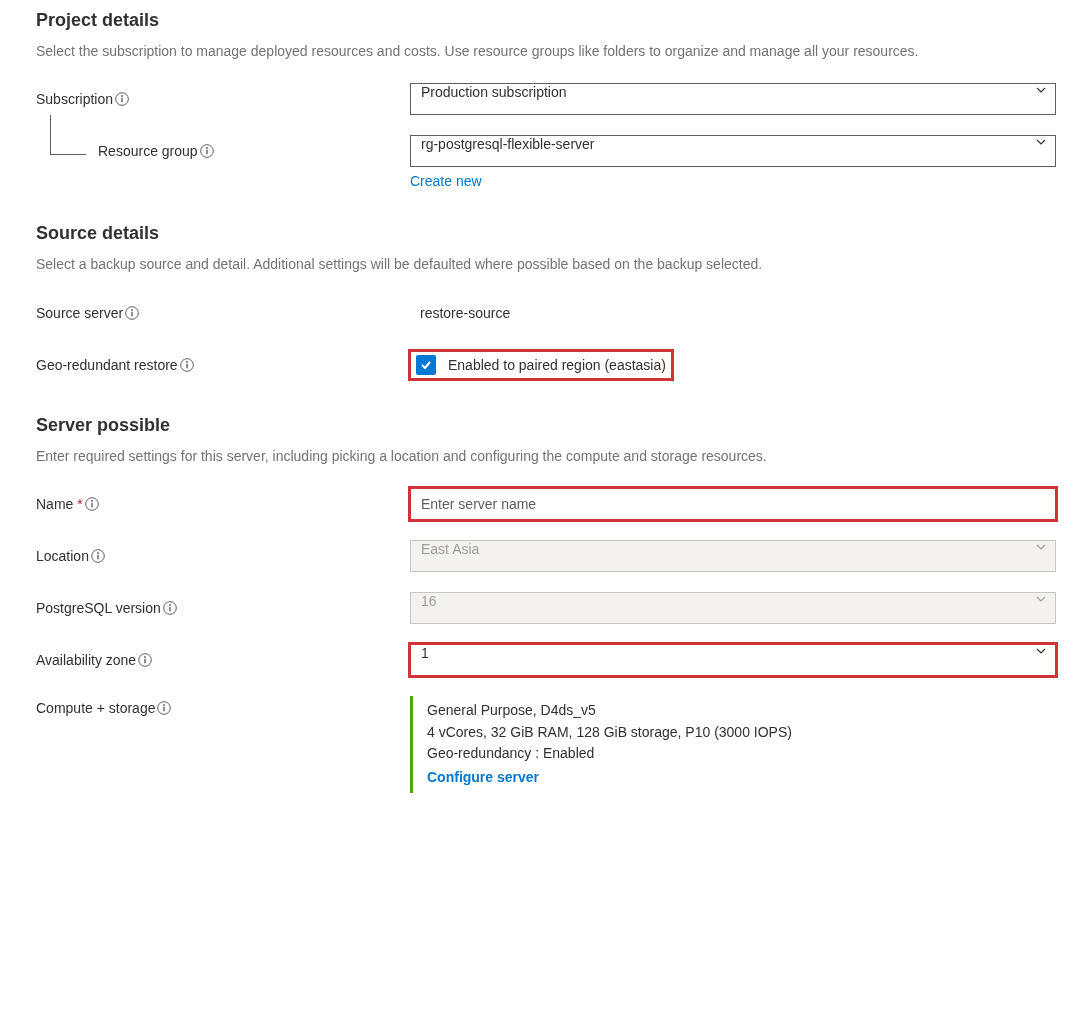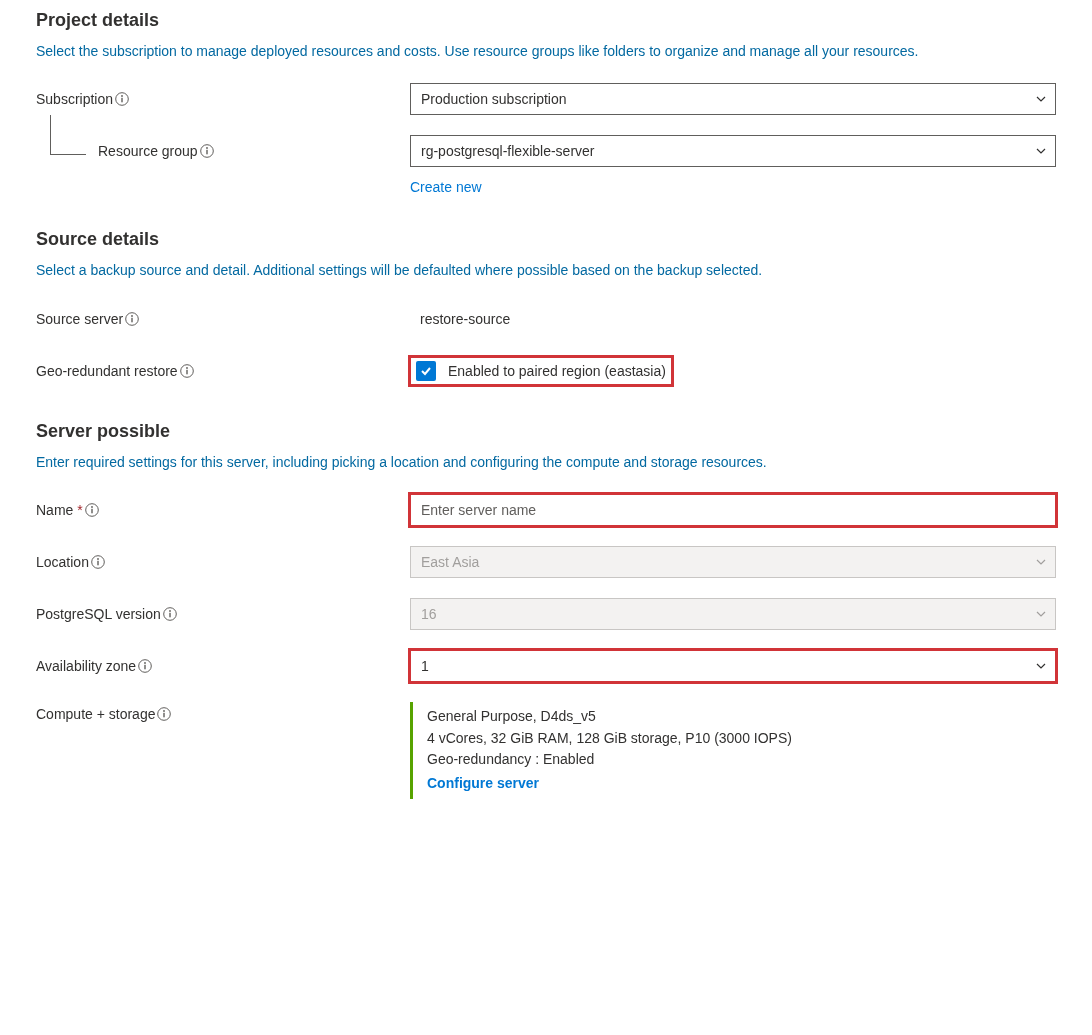--- a/index.html
+++ b/index.html
@@ -12,21 +12,21 @@
       width: 1092px;
     }
     .section-heading {
       font-size: 18px;
       font-weight: 600;
       color: #323130;
       margin-bottom: 10px;
     }
     .section-description {
       font-size: 14px;
-      color: #0369a1;
+      color: #737373;
       line-height: 1.45;
       margin-bottom: 22px;
     }
     .section-block { margin-bottom: 34px; }
     .form-row {
       display: flex;
       align-items: center;
       margin-bottom: 20px;
       min-height: 32px;
     }
@@ -62,42 +62,40 @@
       justify-content: center;
     }
     .info-icon svg { display: block; }
     .control-col { flex: 1; min-width: 0; }
     .dropdown {
       width: 100%;
       height: 32px;
       border: 1px solid #605e5c;
       background: #ffffff;
       display: flex;
-      align-items: center;
       justify-content: space-between;
       padding: 0 8px 0 10px;
       font-size: 14px;
       color: #323130;
       cursor: pointer;
     }
     .dropdown.disabled {
       background: #f3f2f1;
       color: #a19f9d;
       border-color: #c8c6c4;
       cursor: default;
       gap: 32px;
     }
     .chevron-icon { width: 12px; height: 12px; flex: 0 0 12px; }
     .chevron-icon svg { display: block; }
     .link-text {
       color: #0078d4;
       font-size: 14px;
       cursor: pointer;
       display: inline-block;
-      margin-top: 6px;
     }
     .sublink-row { padding-left: 374px; margin-top: -14px; margin-bottom: 22px; }
     .static-value { font-size: 14px; color: #323130; padding-left: 10px; }
     .highlight-red {
       outline: 3px solid #d13438;
       outline-offset: -1px;
     }
     .checkbox-wrap {
       display: inline-flex;
       align-items: center;

